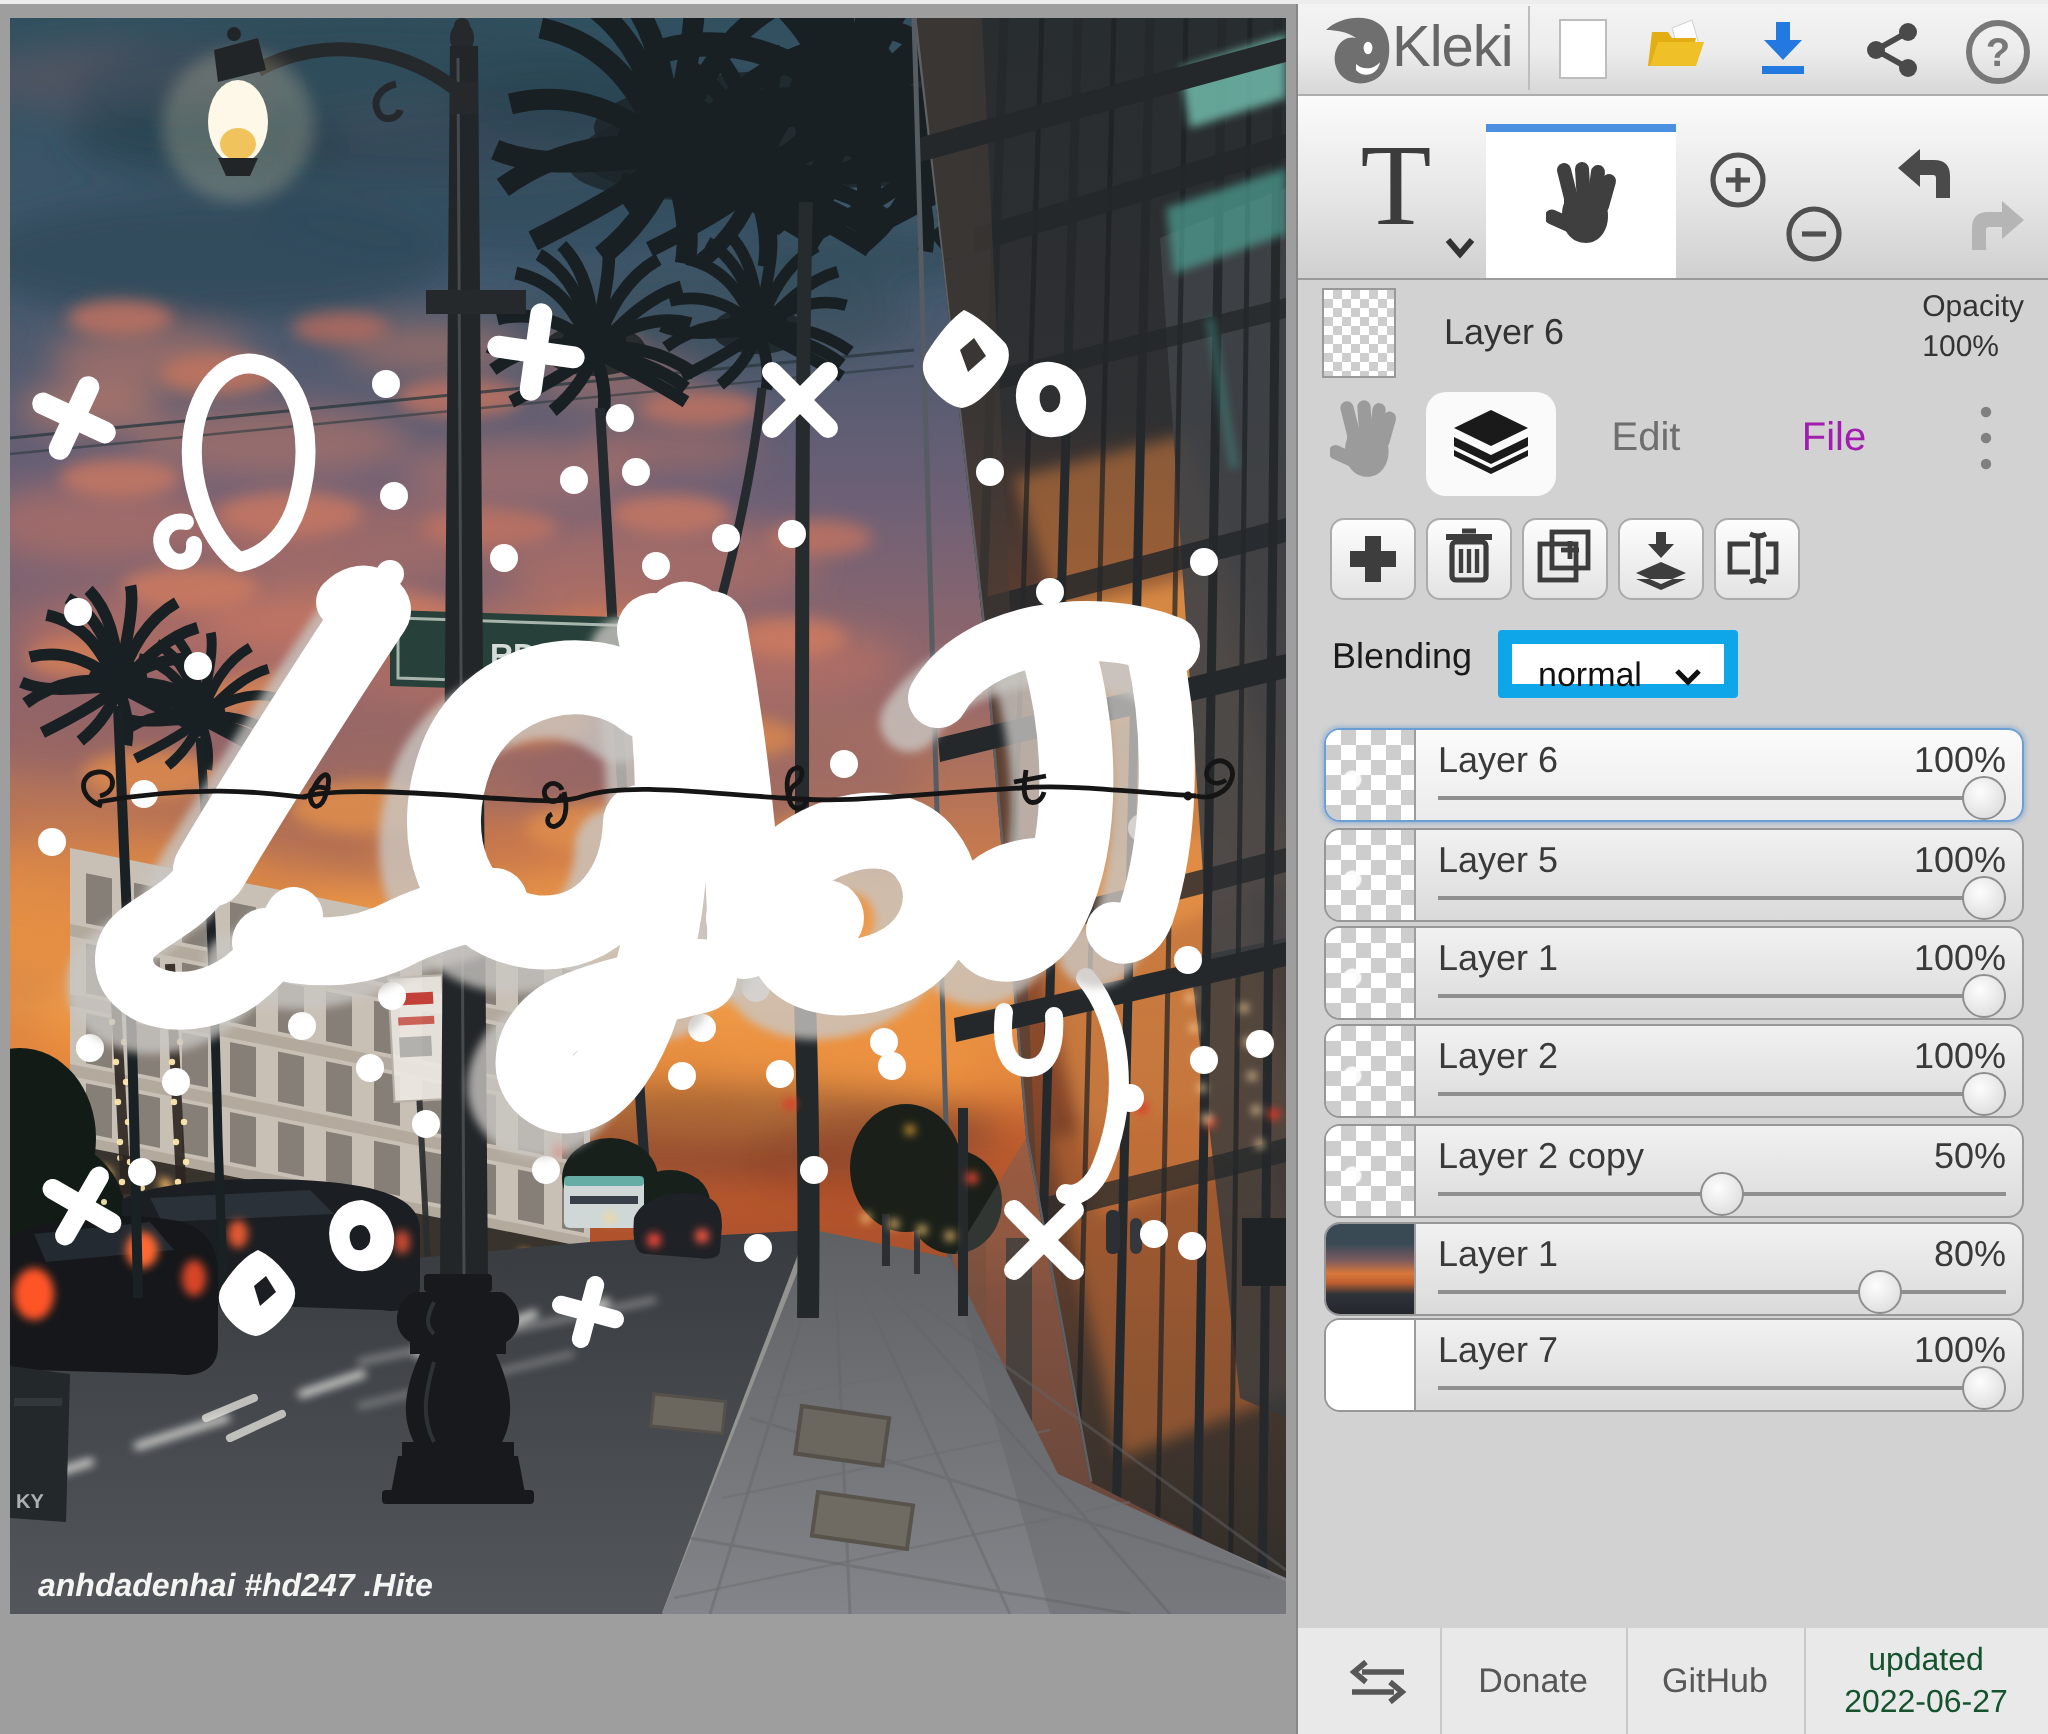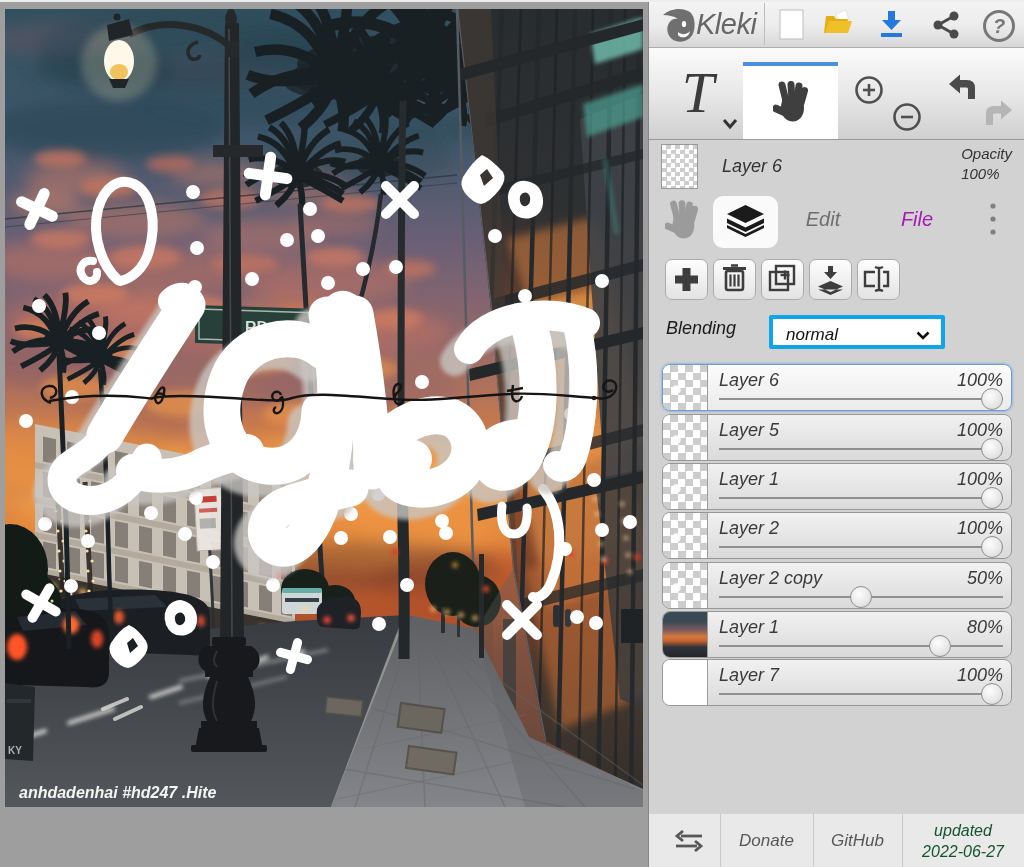--- a/index.html
+++ b/index.html
@@ -1,18 +1,18 @@
 <!DOCTYPE html>
 <html><head><meta charset="utf-8"><style>
 html,body{margin:0;padding:0;width:1024px;height:867px;overflow:hidden;font-family:"Liberation Sans",sans-serif;}
 #page{position:relative;width:1024px;height:867px;background:#9e9e9e;}
 #canvasarea{position:absolute;left:0;top:0;width:648px;height:867px;background:#9e9e9e;}
 #topstrip{position:absolute;left:0;top:0;width:1024px;height:2px;background:#ededed;z-index:5;}
 #photo{position:absolute;left:5px;top:9px;width:638px;height:798px;}
-#panel{position:absolute;left:648px;top:0;width:376px;height:867px;background:#d2d2d2;border-left:1px solid #878787;box-sizing:border-box;font-style:italic;}
+#panel{position:absolute;left:648px;top:0;width:376px;height:867px;background:#d2d2d2;border-left:1px solid #878787;box-sizing:border-box;}
 #topbar{position:absolute;left:0;top:0;width:375px;height:48px;background:linear-gradient(#f4f4f4,#ececec 55%,#d7d7d7);border-bottom:1px solid #adadad;box-sizing:border-box;}
 #logo{position:absolute;left:12px;top:8px;}
 #klekitxt{position:absolute;left:47px;top:8px;font-size:29px;color:#666;letter-spacing:-0.5px;}
 #topsep{position:absolute;left:115px;top:3px;width:1px;height:42px;background:#bdbdbd;}
 .topicon{position:absolute;top:0;}
 #toolbar{position:absolute;left:0;top:48px;width:375px;height:92px;background:linear-gradient(#fbfbfb,#e8e8e8 50%,#d0d0d0);border-bottom:1px solid #9a9a9a;box-sizing:border-box;}
 #ttool{position:absolute;left:26px;top:14px;width:46px;height:62px;font-family:"Liberation Serif",serif;font-size:58px;color:#3c3c3c;line-height:62px;text-align:center;}
 #tchev{position:absolute;left:72px;top:69px;}
 #handtab{position:absolute;left:94px;top:14px;width:95px;height:77px;background:#fff;border-top:4px solid #4a8fe0;box-sizing:border-box;}
 #zoomin{position:absolute;left:205px;top:27px;}
@@ -26,21 +26,21 @@
 #tabs{position:absolute;left:0;top:192px;width:332px;height:56px;background:#d2d2d2;}
 #whitetab{position:absolute;left:64px;top:4px;width:65px;height:52px;background:#fafafa;border-radius:10px;}
 #tabhand{position:absolute;left:16px;top:8px;}
 #tablayers{position:absolute;left:78px;top:13px;}
 #tabedit{position:absolute;left:144px;top:0;width:60px;height:56px;line-height:54px;text-align:center;font-size:20px;color:#6e6e6e;}
 #tabfile{position:absolute;left:238px;top:0;width:60px;height:56px;line-height:54px;text-align:center;font-size:20px;color:#a21caf;}
 #tabdots{position:absolute;left:341px;top:10px;}
 #content{position:absolute;left:0;top:248px;width:375px;height:566px;}
 .btn{position:absolute;top:11px;width:43px;height:41px;background:linear-gradient(#fdfdfd,#e3e3e3);border:1px solid #ababab;border-radius:7px;box-sizing:border-box;}
 #blendlbl{position:absolute;left:17px;top:60px;height:40px;line-height:40px;font-size:18px;color:#1a1a1a;}
-#blendsel{position:absolute;left:120px;top:67px;width:176px;height:34px;background:#fff;border:4px solid #0ea5e9;box-sizing:border-box;border-radius:2px;}
+#blendsel{position:absolute;left:100px;top:67px;width:120px;height:34px;background:#fff;border:7px solid #0ea5e9;box-sizing:border-box;border-radius:2px;}
 #blendsel span{position:absolute;left:13px;top:0;line-height:32px;font-size:17px;color:#111;}
 #rows{position:absolute;left:0;top:0;width:375px;height:566px;}
 .row{position:absolute;left:13px;width:350px;height:47px;border:1px solid #979797;border-radius:8px;background:linear-gradient(#f1f1f1,#dadada);box-sizing:border-box;overflow:hidden;}
 .row.active{border:1px solid #6b9fd4;box-shadow:0 0 2px 1px rgba(120,160,210,.55);background:linear-gradient(#fbfbfb,#ebebeb);}
 .thumb{position:absolute;left:0;top:0;width:45px;height:45px;background:radial-gradient(circle at 30% 55%,rgba(255,255,255,.9) 0 4px,rgba(255,255,255,0) 5px),conic-gradient(#cdcdcd 25%,#fff 0 50%,#cdcdcd 0 75%,#fff 0) 0 0/15px 15px;border-right:1px solid #9c9c9c;box-sizing:border-box;}
 .rname{position:absolute;left:56px;top:5px;font-size:18px;color:#3a3a3a;}
 .rpct{position:absolute;right:8px;top:5px;font-size:18px;color:#3a3a3a;}
 .track{position:absolute;left:56px;top:33px;width:284px;height:2px;background:#8f8f8f;}
 .knob{position:absolute;top:23px;width:22px;height:22px;border-radius:50%;background:radial-gradient(circle at 40% 35%,#fdfdfd,#e2e2e2 70%,#d2d2d2);border:1px solid #8e8e8e;box-sizing:border-box;}
 #bottombar{position:absolute;left:0;top:814px;width:375px;height:53px;background:#e9e9e9;}

